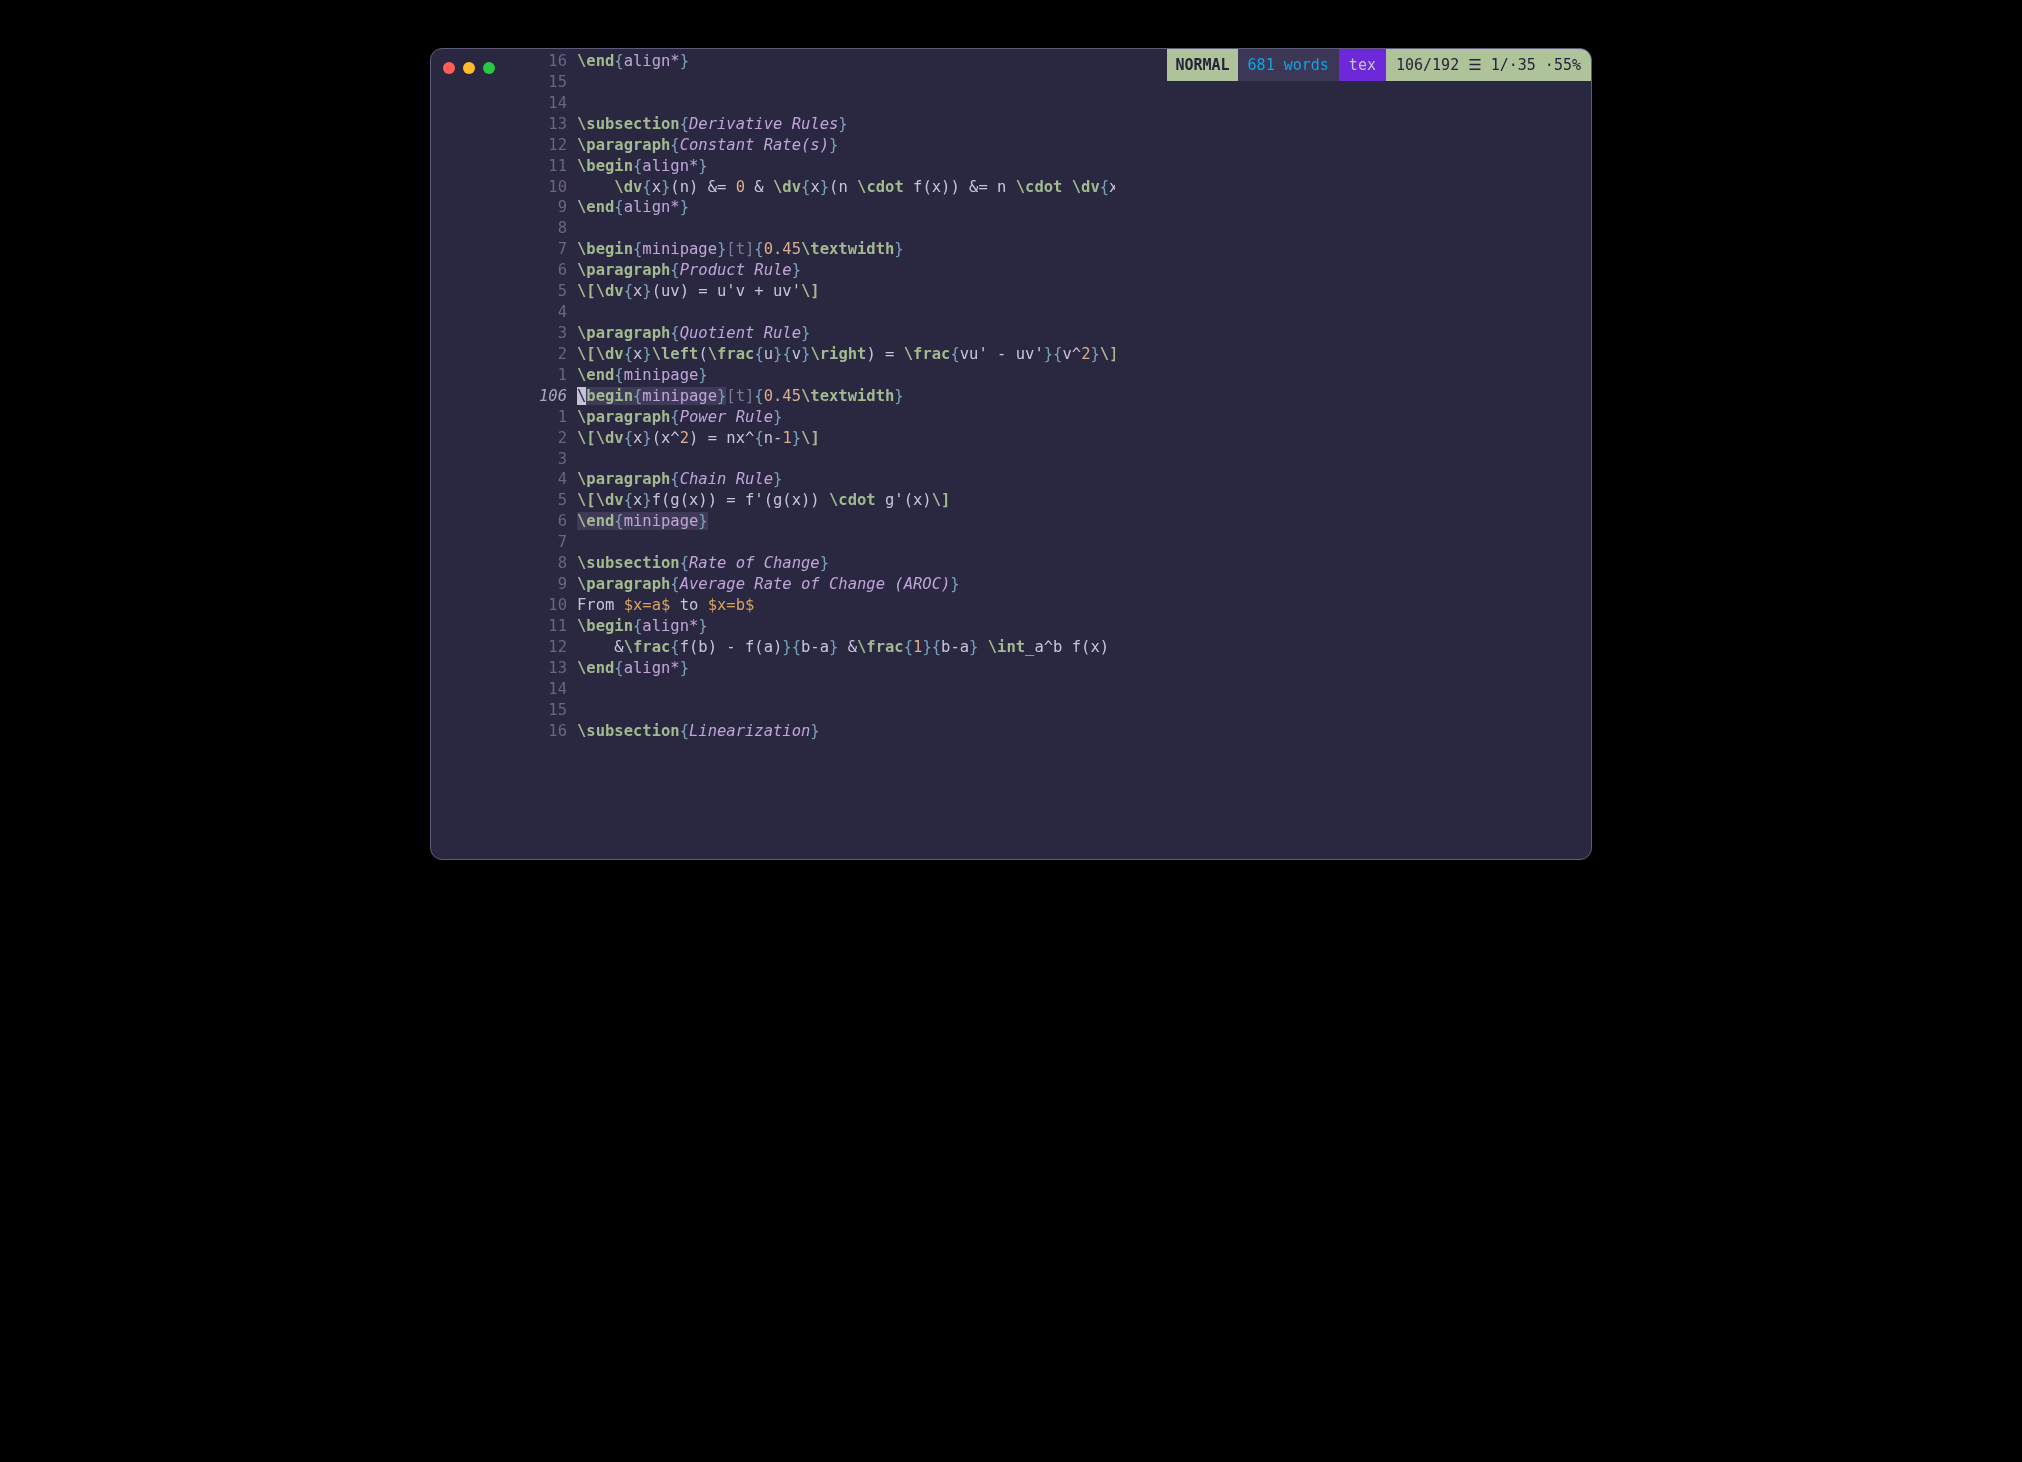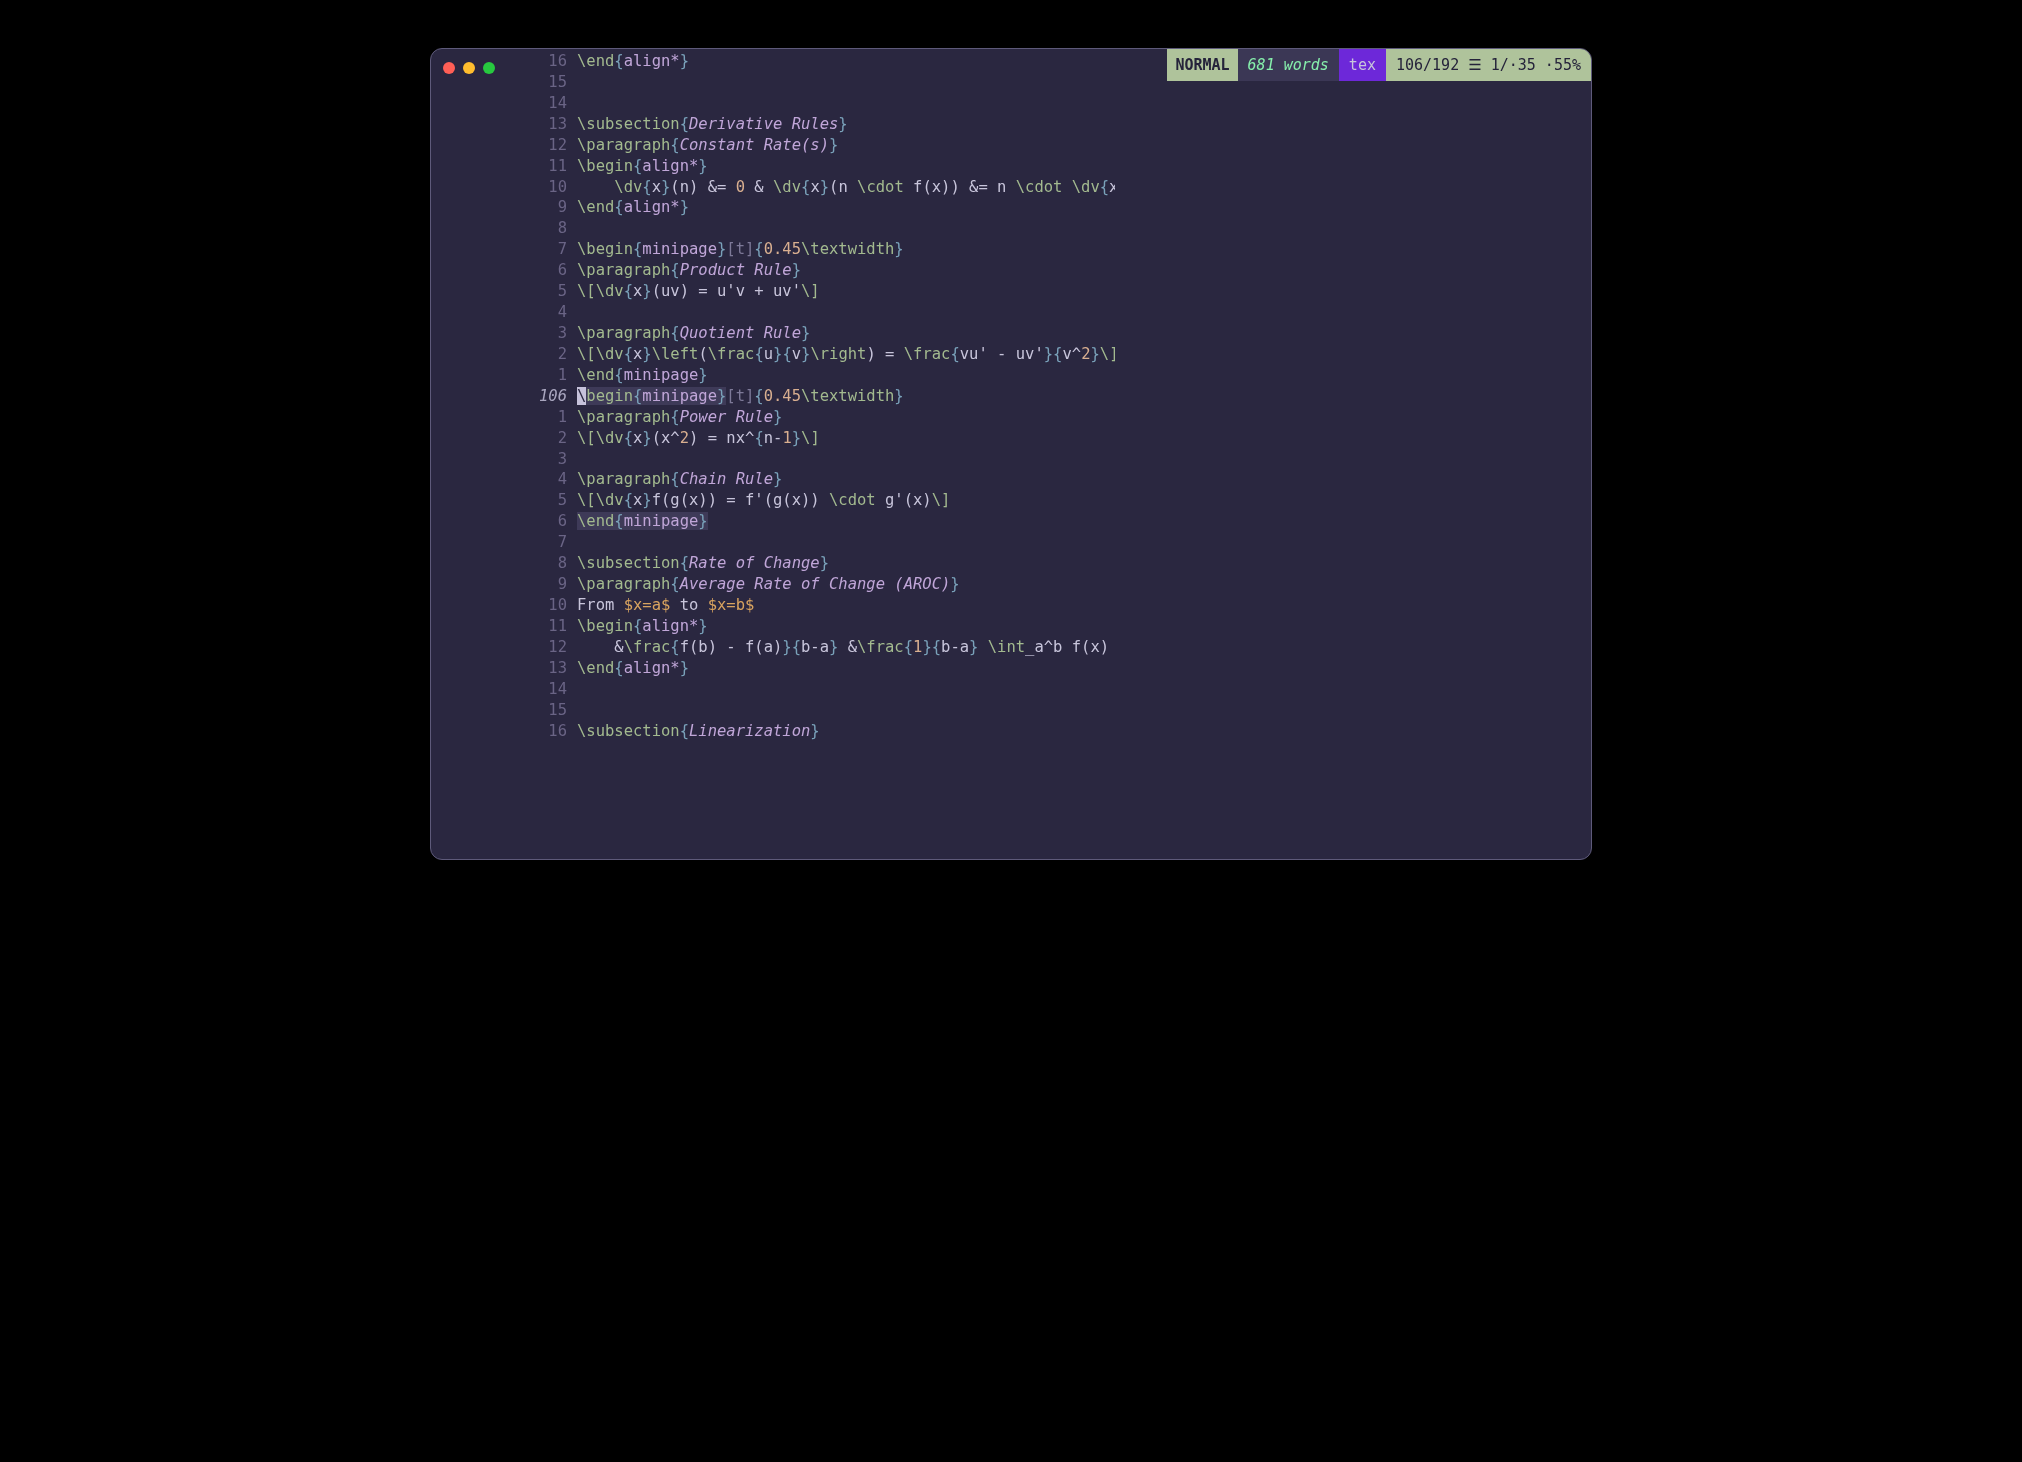--- a/index.html
+++ b/index.html
@@ -27,33 +27,33 @@
   .titlebar{height:26px;display:flex;align-items:center;padding:6px 12px 0;}
   .dot{width:12px;height:12px;border-radius:50%;margin-right:8px;}
   .red{background:#ff5f56;}
   .yel{background:#ffbd2e;}
   .grn{background:#27c93f;}
   .editor{flex:1;padding:2px 0 0 0;overflow:hidden;line-height:1.35;}
   .line{display:flex;white-space:pre;}
   .gut{width:52px;min-width:52px;text-align:right;color:var(--gutter);padding-right:10px;user-select:none;}
   .current-gut{color:var(--gutter-bright);font-style:italic;}
   .txt{color:var(--plain);}
-  .cmd{color:var(--cmd);}
+  .cmd{color:var(--cmd);font-weight:bold;}
   .br{color:var(--brace);}
   .arg{color:var(--arg);font-style:italic;}
   .arg-n{color:var(--arg);}
   .opt{color:var(--opt);}
   .num{color:var(--num);}
   .var{color:var(--var);}
   .cursor{background:var(--cursor);color:var(--win);}
   .hi{background:#3e3a58;}
   .status{display:flex;align-items:stretch;height:32px;font-size:15px;}
   .s-mode{background:var(--status-green);color:#25233a;padding:0 8px;font-weight:bold;display:flex;align-items:center;}
   .s-fill{flex:1;background:var(--status-b);}
-  .s-words{background:var(--status-b);color:#86efac;padding:0 10px;display:flex;align-items:center;font-style:italic;}
+  .s-words{background:var(--status-b);color:#0ea5e9;padding:0 10px;display:flex;align-items:center;}
   .s-ft{background:#6d28d9;color:#c8c5db;padding:0 10px;display:flex;align-items:center;}
   .s-pos{background:var(--status-green);color:#25233a;padding:16px 10px;display:flex;align-items:center;}
   .gutpad{width:52px;min-width:52px;background:transparent;}
 </style>
 </head>
 <body>
 
 <div class="window">
   <div class="titlebar">
     <div class="dot red"></div>

